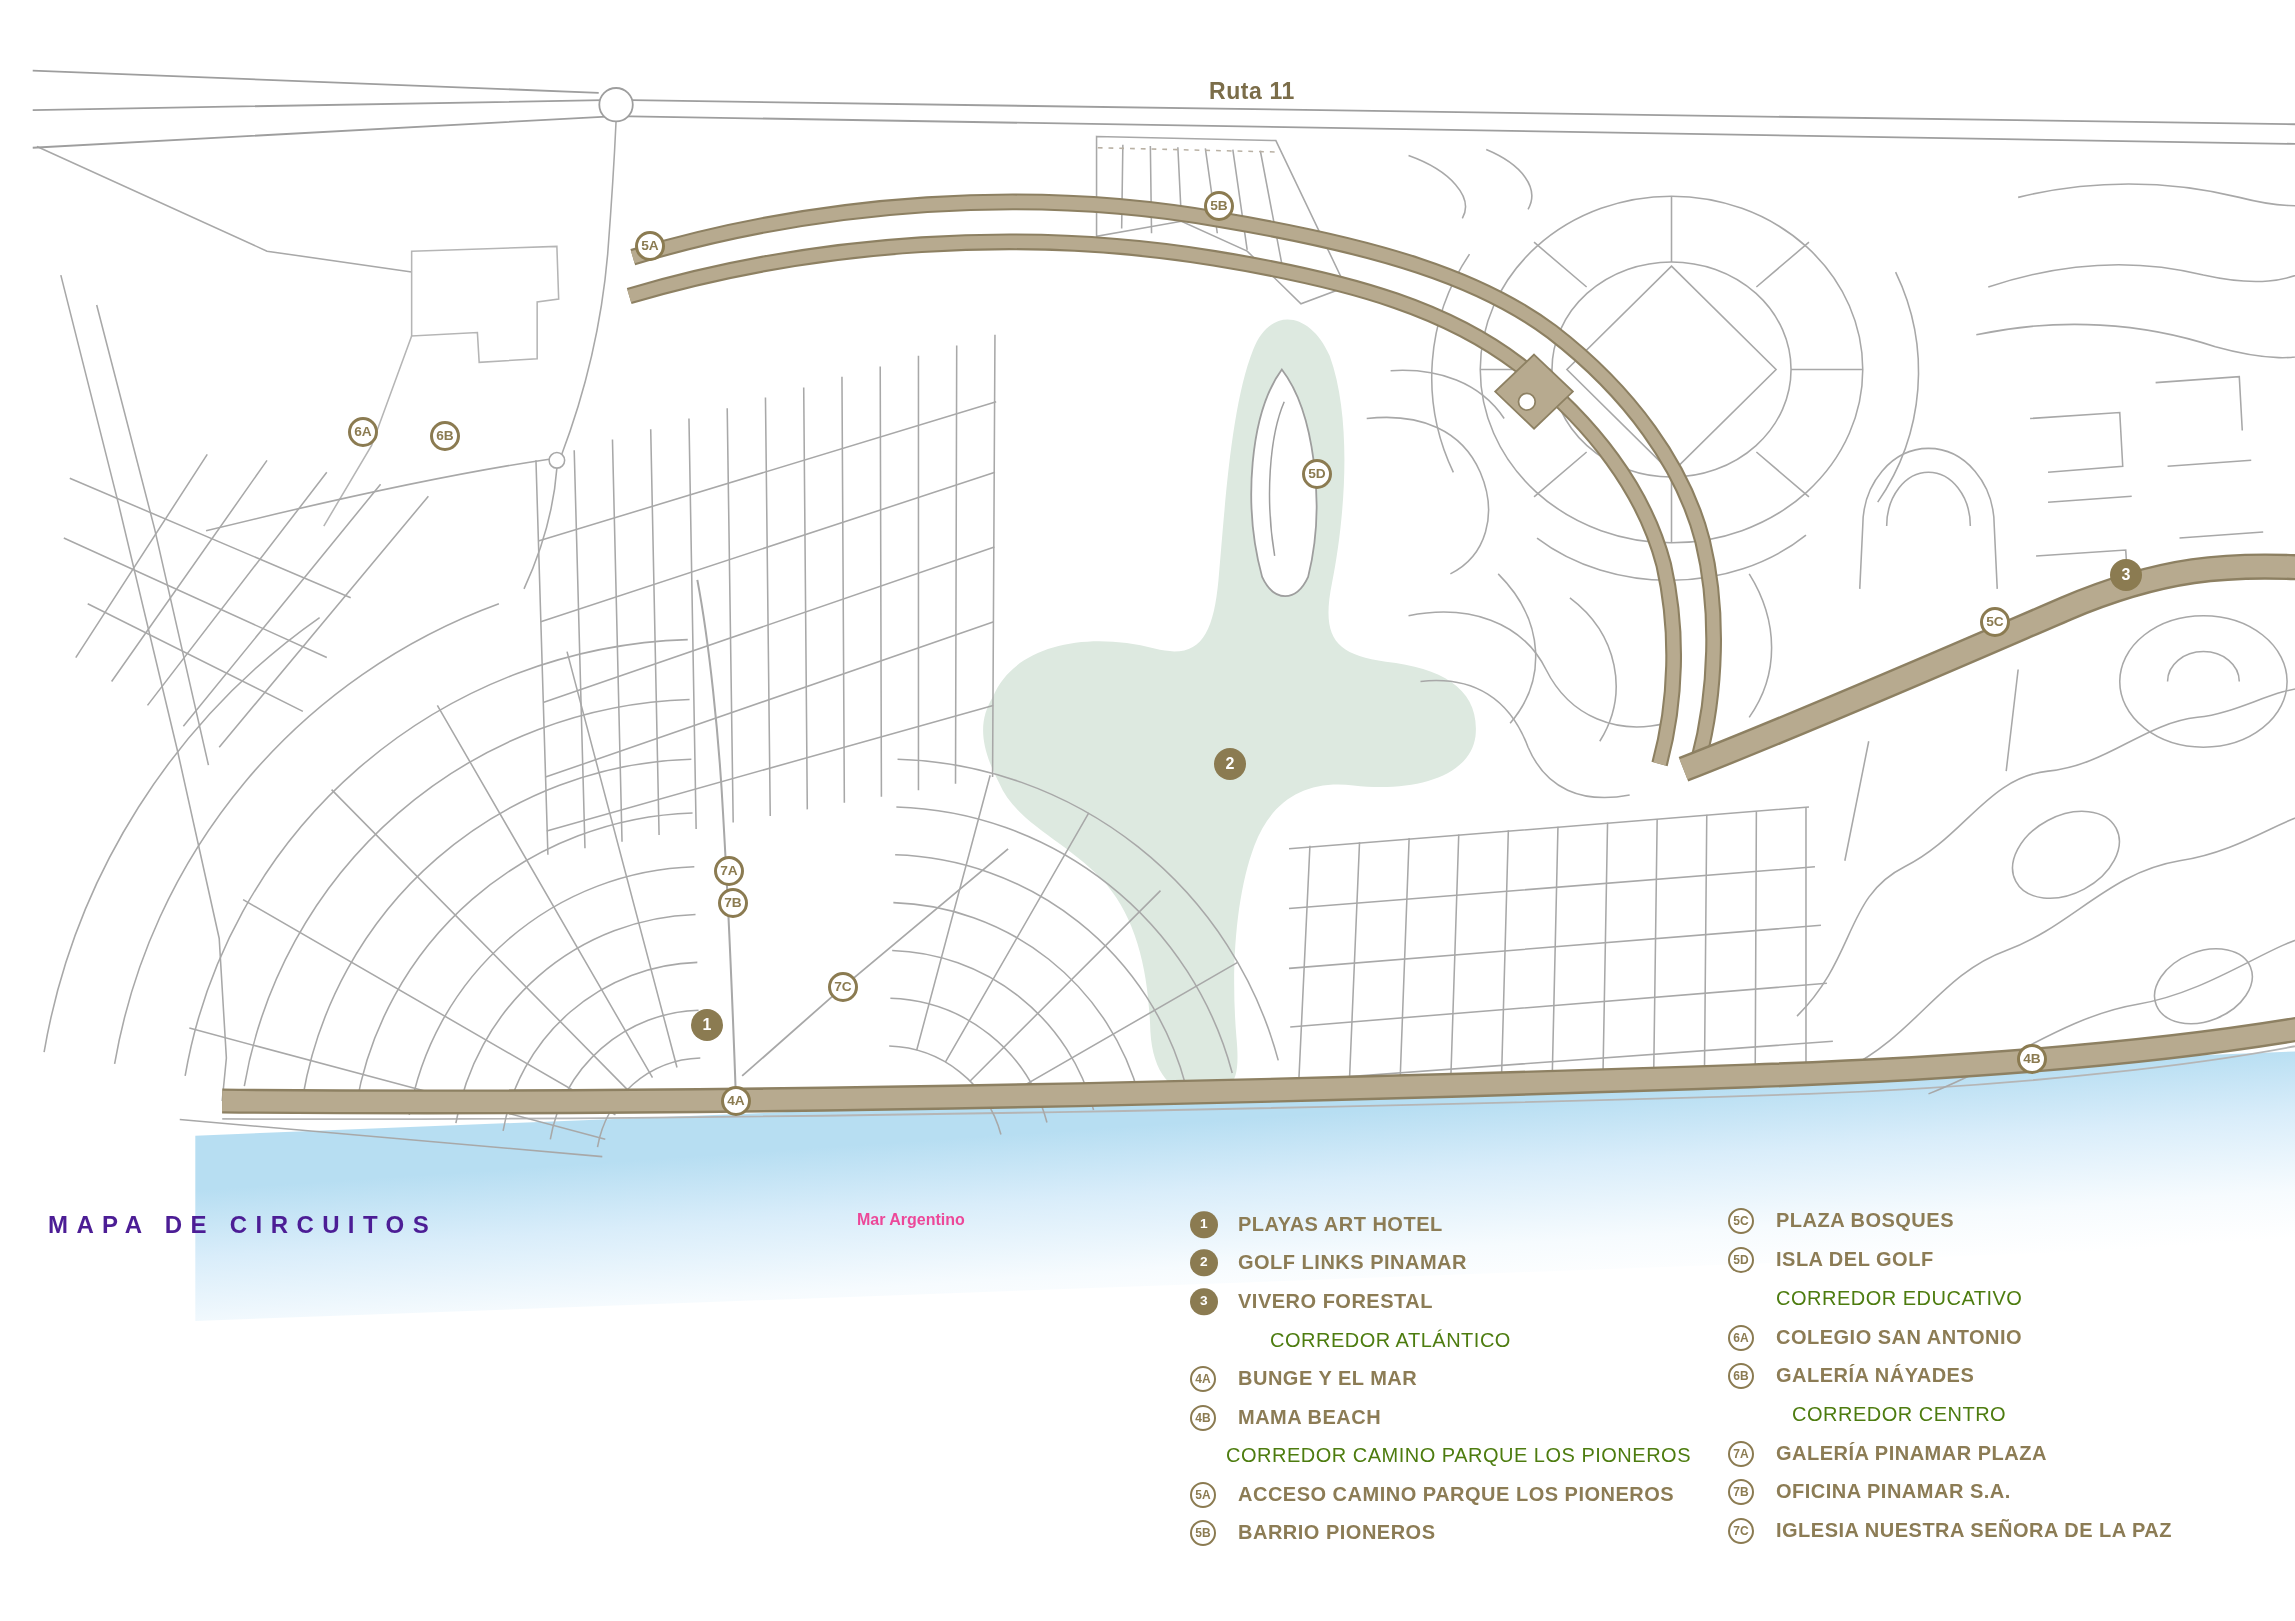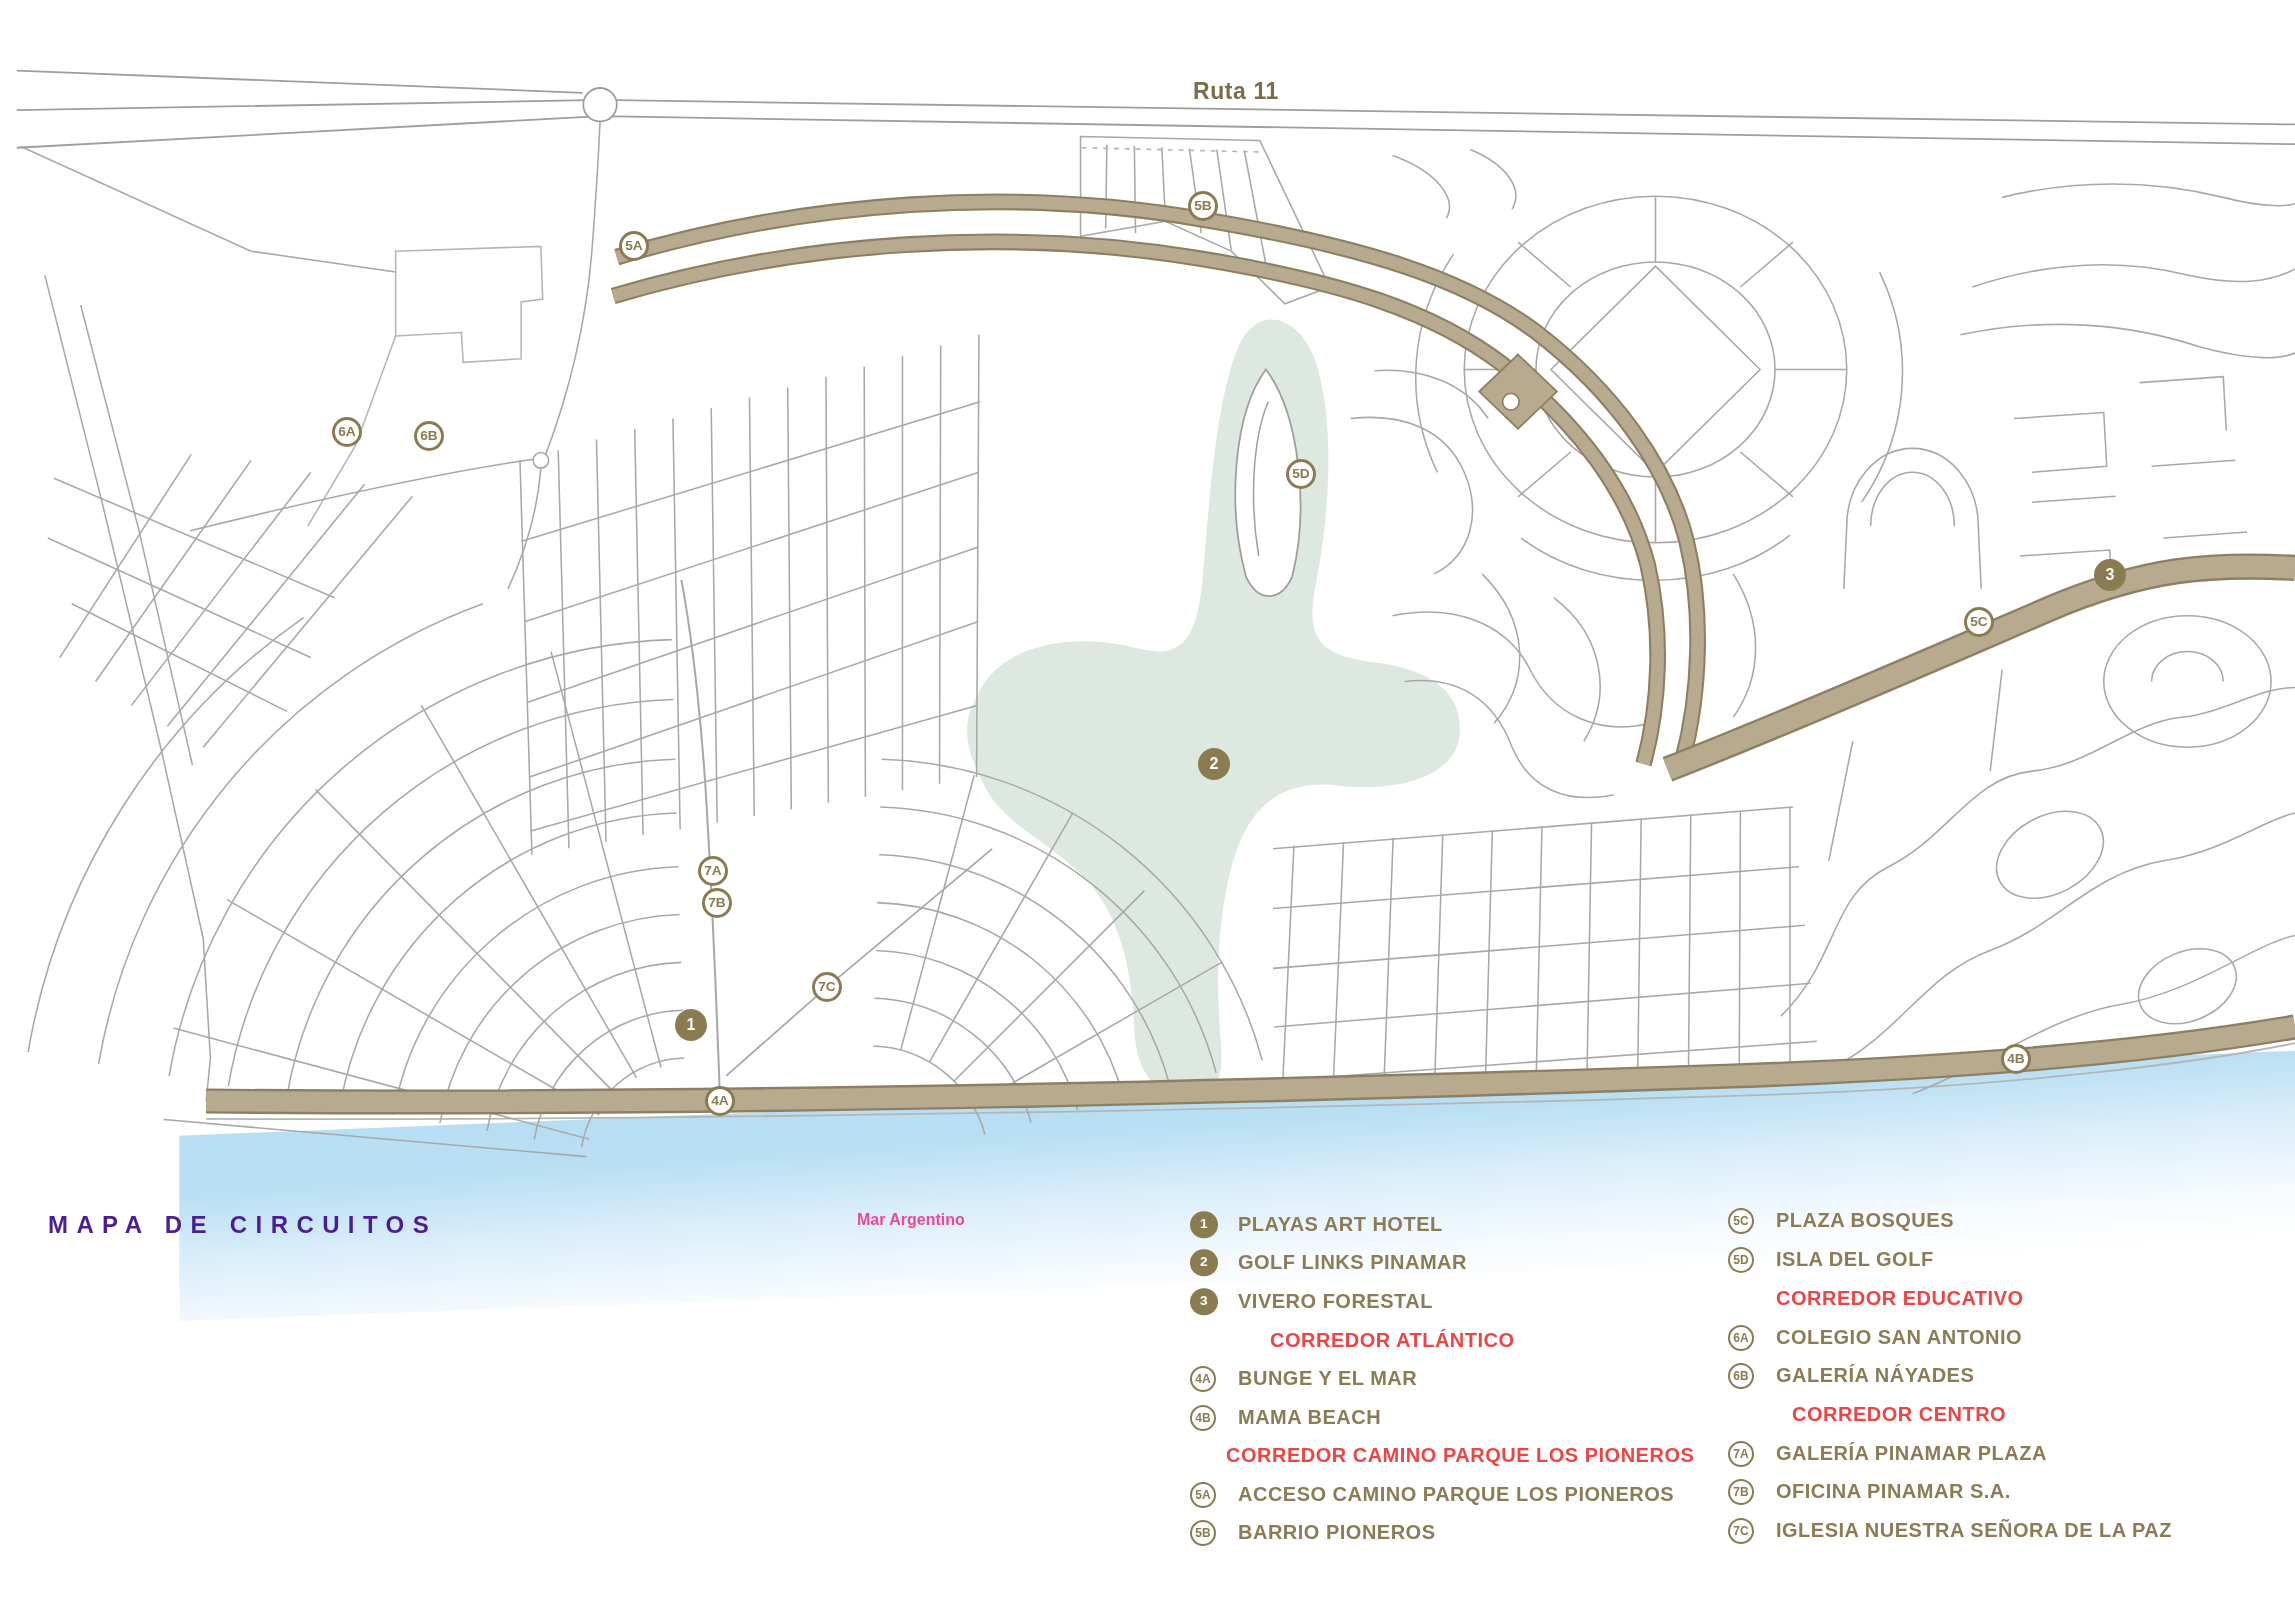--- a/index.html
+++ b/index.html
@@ -1,20 +1,20 @@
 <!DOCTYPE html>
 <html style="font-size:9.6px"><head>
 <meta charset="utf-8">
 <style>
   html,body{margin:0;padding:0;}
   body{
     width:2295px;height:1622px;position:relative;background:#ffffff;
     font-family:"Liberation Sans", sans-serif;overflow:hidden;
   }
-  #map-wrap{position:absolute;left:0;top:0;width:2088px;height:1351px;}
+  #map-wrap{position:absolute;left:16px;top:0;width:2088px;height:1351px;}
   #map-svg{position:absolute;left:0;top:0;}
   .map-label{position:absolute;font-weight:700;color:#7b6d49;}
   #route-label{left:1193px;top:78px;font-size:23px;letter-spacing:0.6px;}
   #sea-label{left:857px;top:1211px;font-size:16px;color:#ec4899;}
   #page-title{
     position:absolute;left:48px;top:1211px;font-size:24px;font-weight:700;
     letter-spacing:8.4px;color:#4c1d95;
   }
   .marker{
     position:absolute;transform:translate(-50%,-50%);border-radius:50%;
@@ -28,21 +28,21 @@
     position:absolute;left:0;top:50%;transform:translateY(-50%);
     border-radius:50%;display:flex;align-items:center;justify-content:center;
     font-weight:700;box-sizing:border-box;line-height:1;
   }
   .lcircle.filled{background:#8b7b51;color:#fff;width:27.5px;height:27.5px;font-size:13.7px;}
   .lcircle.outline{background:#fff;color:#8b7b51;width:26px;height:26px;border:2.4px solid #8b7b51;font-size:12px;}
   .llabel{
     margin-left:48px;font-size:20px;font-weight:600;color:#8c7c55;
     letter-spacing:0.5px;white-space:nowrap;
   }
-  .legend-row.header .llabel{font-weight:700;color:#ef4444;}
+  .legend-row.header .llabel{font-weight:400;color:#4d7c0f;}
 </style>
 </head>
 <body>
 
 <div id="map-wrap">
 <svg id="map-svg" width="2295" height="1351" viewBox="0 0 3840 2260">
   <defs>
     <linearGradient id="seaG" gradientUnits="userSpaceOnUse" x1="2070" y1="1870" x2="2092" y2="2190">
       <stop offset="0" stop-color="#b7def2"></stop>
       <stop offset="0.35" stop-color="#d9edfa"></stop>

